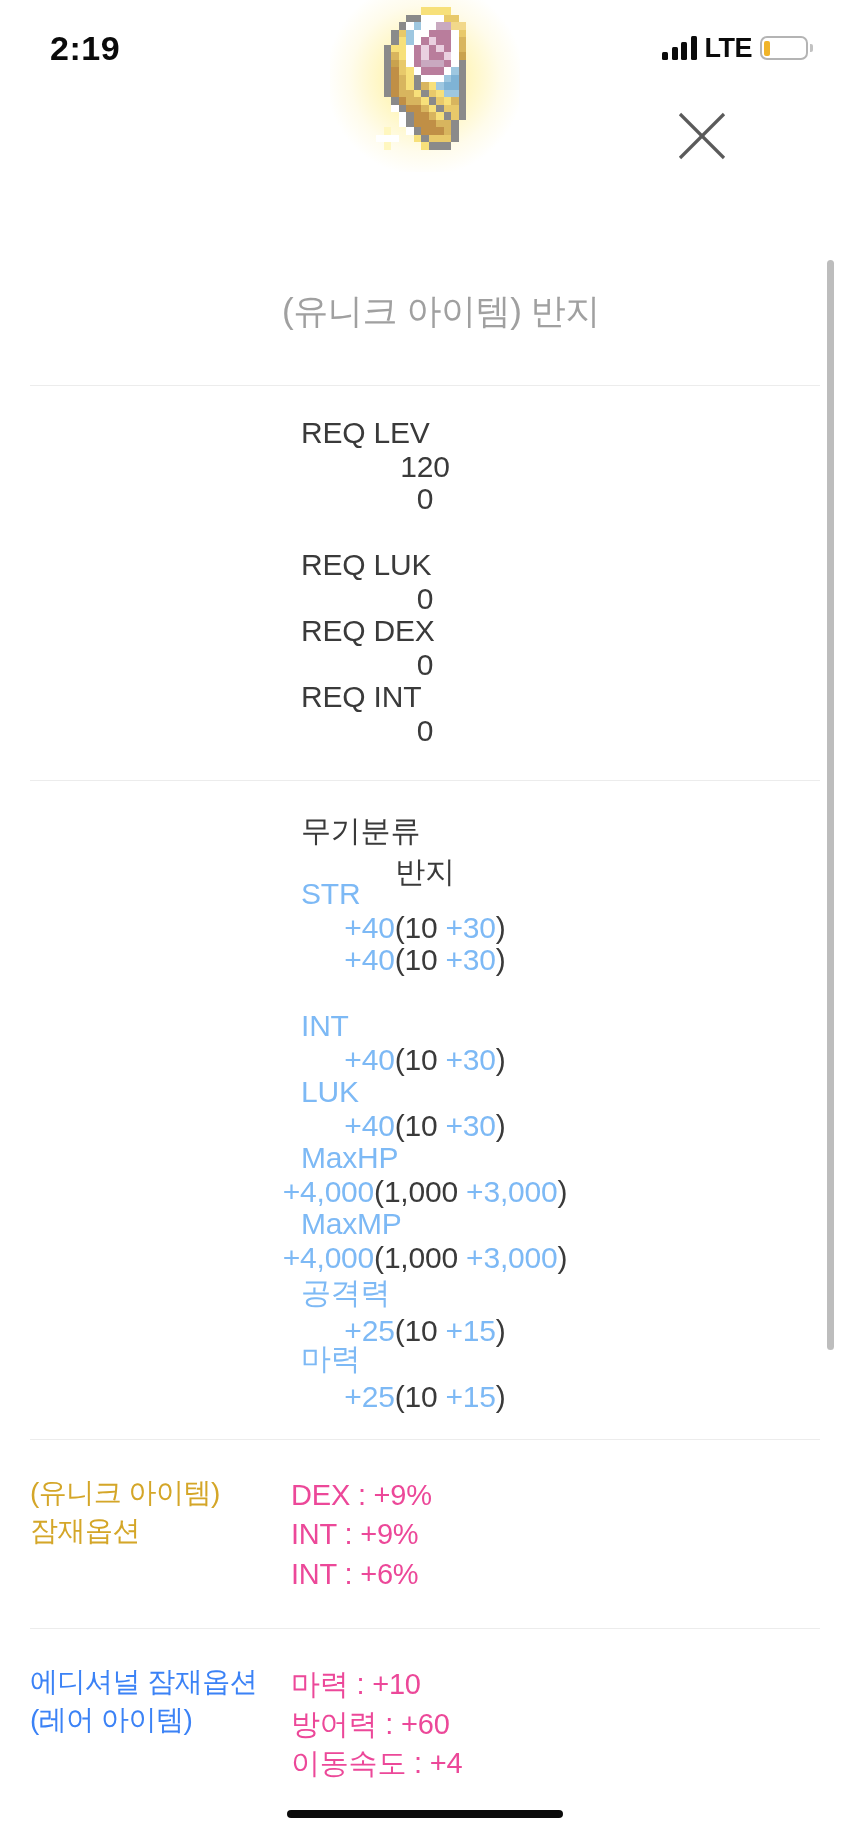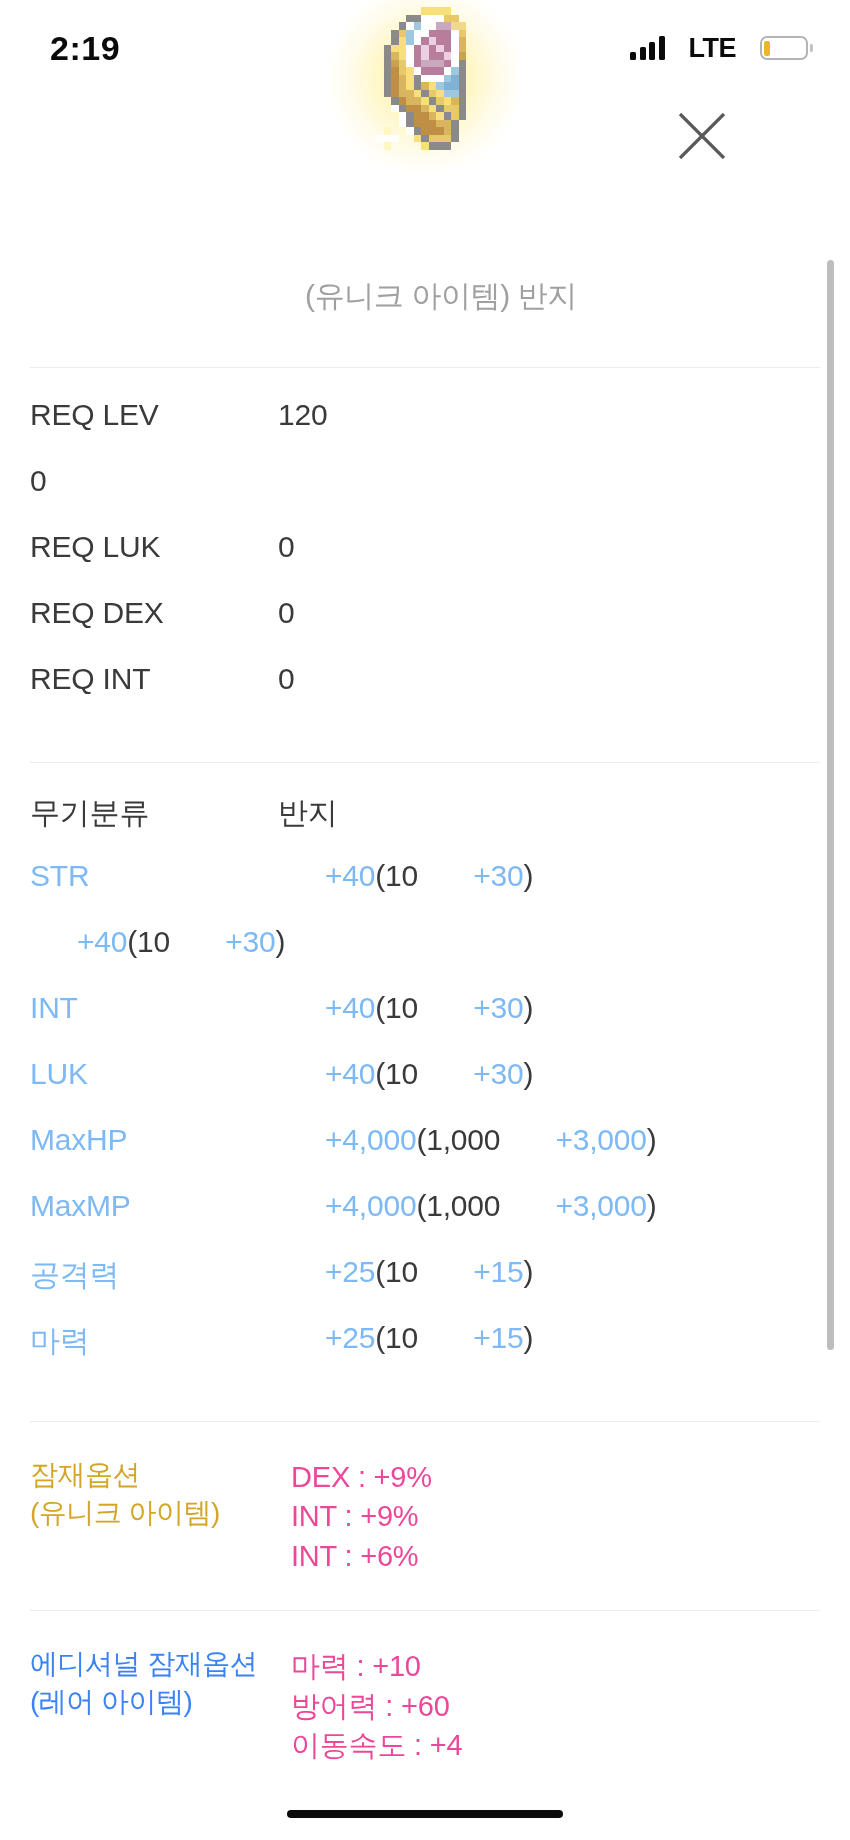--- a/index.html
+++ b/index.html
@@ -21,21 +21,21 @@
     width:850px; height:96px;
     display:flex; align-items:center;
     justify-content:space-between;
     padding:0 46px;
     z-index:30;
   }
   .status-time {
     font-size:34px; font-weight:bold;
     color:#0b0b0b; letter-spacing:0.5px;
   }
-  .status-right { display:flex; align-items:center; gap:24px; }
+  .status-right { display:flex; align-items:center; gap:8px; }
   .signal { display:flex; align-items:flex-end; gap:3.5px; height:24px; }
   .signal i { display:block; width:6px; background:#0b0b0b; border-radius:1.5px; }
   .signal i:nth-child(1){ height:8px; }
   .signal i:nth-child(2){ height:13px; }
   .signal i:nth-child(3){ height:18px; }
   .signal i:nth-child(4){ height:24px; }
   .lte-label { font-size:27px; font-weight:bold; color:#0b0b0b; letter-spacing:-0.5px; }
   .battery { position:relative; width:48px; height:24px; }
   .battery .shell {
     position:absolute; inset:0;
@@ -94,52 +94,52 @@
   }
 
   
   .title-block { padding:28px 0 8px; text-align:center; }
   .item-title {
     font-size:37px; font-weight:400;
     color:#d94f7c; letter-spacing:-0.6px;
     line-height:1.25;
   }
   .item-subtitle {
-    margin-top:12px;
-    font-size:30px; font-weight:400;
+    margin-top:24px;
+    font-size:35px; font-weight:400;
     color:#a0a0a0; letter-spacing:-0.4px;padding-left:32px;
   }
 
   
   .divider {
     width:790px; height:1px;
     margin:0 auto;
     background:#ececec;
   }
 
   
   .section { padding:0; }
   .sec-pad-top { height:30px; }
   .sec-pad-bot { height:34px; }
   .row {
-    display:flex; align-items:flex-start;
-    height:66px; padding:0 30px;
+    display:flex; align-items:center;
+    height:66px; padding:0 30px;flex-direction:column;
   }
   .row .label {
     width:248px; flex:none;
     font-size:30px; color:#3a3a3a;
     letter-spacing:-0.2px;
   }
   .row .value {
     font-size:30px; color:#3a3a3a;
     letter-spacing:-0.2px;
   }
   .row.stat .label { color:#7db9f5; }
   .row.stat .value { color:#3a3a3a; }
-  .row.stat .value .b { color:#7db9f5;margin-left:47px; }
+  .row.stat .value .b { color:#7db9f5; }
 
   
   .pot-row {
     display:flex; align-items:flex-start;
     padding:34px 30px 34px;
   }
   .pot-row .pot-label {
     width:248px; flex:none;
     font-size:28px; line-height:1.34;
     letter-spacing:-0.5px;
@@ -416,22 +416,22 @@
         <div class="value"><span class="b">+25</span><span>(10 </span><span class="b">+15</span><span>)</span></div>
       </div>
 
       <div class="sec-pad-bot"></div>
     </div>
 
     <div class="divider"></div>
 
     <div class="pot-row gold">
       <div class="pot-label">
+        <div>(유니크 아이템)</div>
         <div>잠재옵션</div>
-        <div>(유니크 아이템)</div>
       </div>
       <div class="pot-values">
         <div>DEX : +9%</div>
         <div>INT : +9%</div>
         <div>INT : +6%</div>
       </div>
     </div>
 
     <div class="divider"></div>
 

